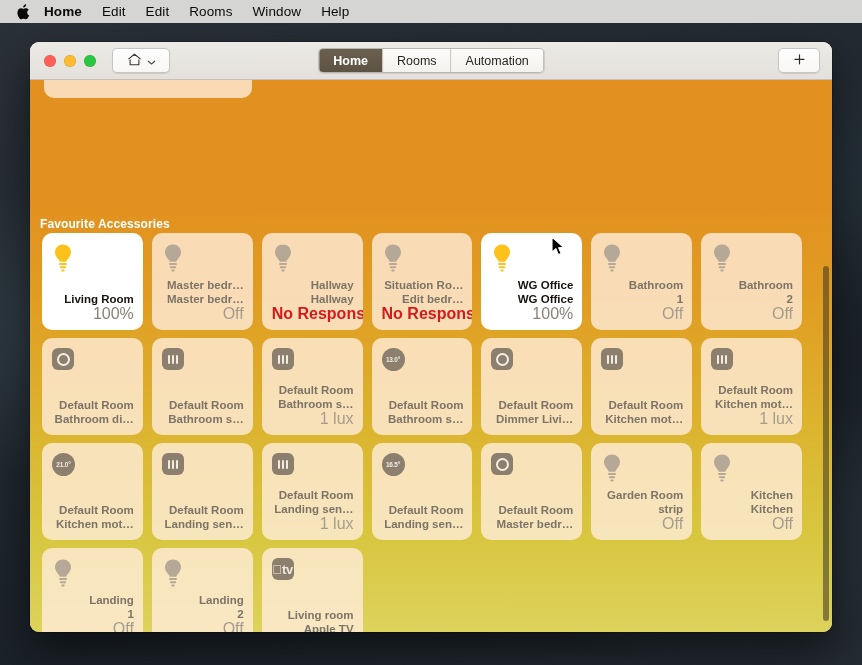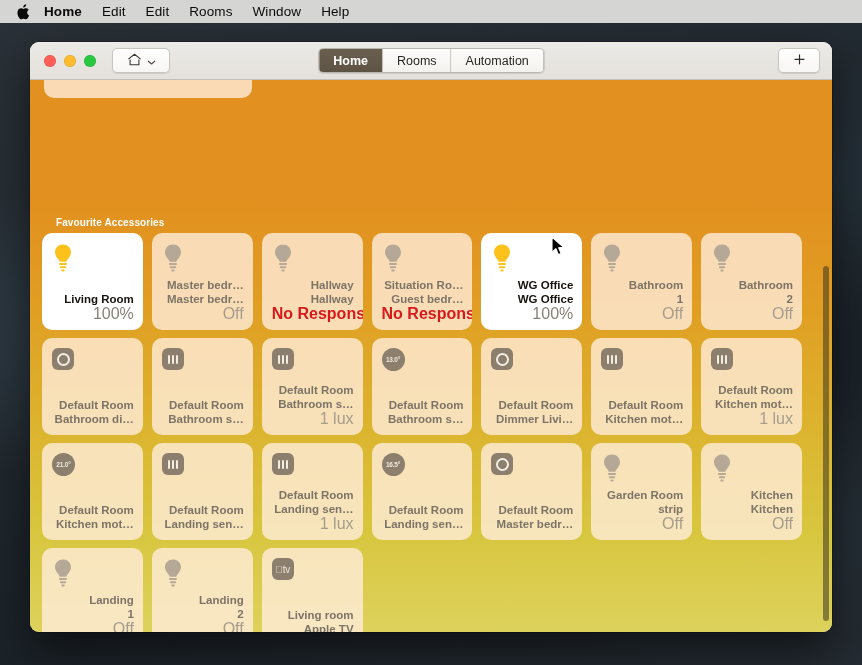--- a/index.html
+++ b/index.html
@@ -146,22 +146,22 @@
   #top-peek {
     position: absolute;
     left: 14px; top: -24px;
     width: 208px; height: 42px;
     background: rgba(255,236,219,0.80);
     border-radius: 10px;
   }
 
   #section-title {
     position: absolute;
-    left: 26px; top: 137px;
-    font-size: 10px;
+    left: 10px; top: 137px;
+    font-size: 12px;
     font-weight: bold;
     color: #ffffff;
     letter-spacing: 0.1px;
   }
 
   #grid {
     position: absolute;
     left: 12px; top: 153px;
     width: 760px;
     display: grid;
@@ -188,21 +188,21 @@
 
   
   .sq {
     width: 22px; height: 22px; border-radius: 6px;
     background: #8c7f6d;
     display: flex; align-items: center; justify-content: center;
   }
   .sq .bars { display: flex; gap: 2px; align-items: center; }
   .sq .bars i { display:block; width: 2px; height: 9px; background: #f2ece1; border-radius: 1px; }
   .sq .ring { width: 13px; height: 13px; border-radius: 50%; border: 2px solid #f4efe5; box-sizing: border-box; }
-  .sq.appletv { font-size: 10px; color: #efe8db; letter-spacing:-0.2px; font-weight:normal; }
+  .sq.appletv { font-size: 13px; color: #efe8db; letter-spacing:-0.2px; font-weight:bold; }
 
   
   .temp-badge {
     width: 23px; height: 23px; border-radius: 50%;
     background: #8c7f6d;
     display:flex; align-items:center; justify-content:center;
     color: #efe9de;
     font-size: 6.5px; font-weight: bold; letter-spacing: -0.2px;
   }
 
@@ -339,21 +339,21 @@
           </div>
           <div class="tile row1">
             <div class="tile-icon"><span><svg class="bulb" width="22" height="30" viewBox="0 0 22 30">
                   <path fill="#b5a896" d="M11 1.4c-4.5 0-8 3.4-8 7.7 0 3 1.5 4.9 2.9 6.6.9 1.1 1.6 2 1.8 3.1h6.6c.2-1.1.9-2 1.8-3.1 1.4-1.7 2.9-3.6 2.9-6.6 0-4.3-3.5-7.7-8-7.7z"></path>
                   <rect fill="#b5a896" x="7" y="20" width="8" height="2.1" rx="1"></rect>
                   <rect fill="#b5a896" x="7.8" y="23.2" width="6.4" height="2.1" rx="1"></rect>
                   <rect fill="#b5a896" x="9.3" y="26.4" width="3.4" height="2.1" rx="1"></rect>
                 </svg></span></div>
             <div class="tile-text">
               <div class="tile-l1">Situation Ro…</div>
-              <div class="tile-l2">Guest bedr…</div>
+              <div class="tile-l2">Edit bedr…</div>
               <div class="tile-status error">No Response</div>
             </div>
           </div>
           <div class="tile row1 on">
             <div class="tile-icon"><span><svg class="bulb" width="22" height="30" viewBox="0 0 22 30">
                   <path fill="#fcc21b" d="M11 1.4c-4.5 0-8 3.4-8 7.7 0 3 1.5 4.9 2.9 6.6.9 1.1 1.6 2 1.8 3.1h6.6c.2-1.1.9-2 1.8-3.1 1.4-1.7 2.9-3.6 2.9-6.6 0-4.3-3.5-7.7-8-7.7z"></path>
                   <rect fill="#fcc21b" x="7" y="20" width="8" height="2.1" rx="1"></rect>
                   <rect fill="#fcc21b" x="7.8" y="23.2" width="6.4" height="2.1" rx="1"></rect>
                   <rect fill="#fcc21b" x="9.3" y="26.4" width="3.4" height="2.1" rx="1"></rect>
                 </svg></span></div>

